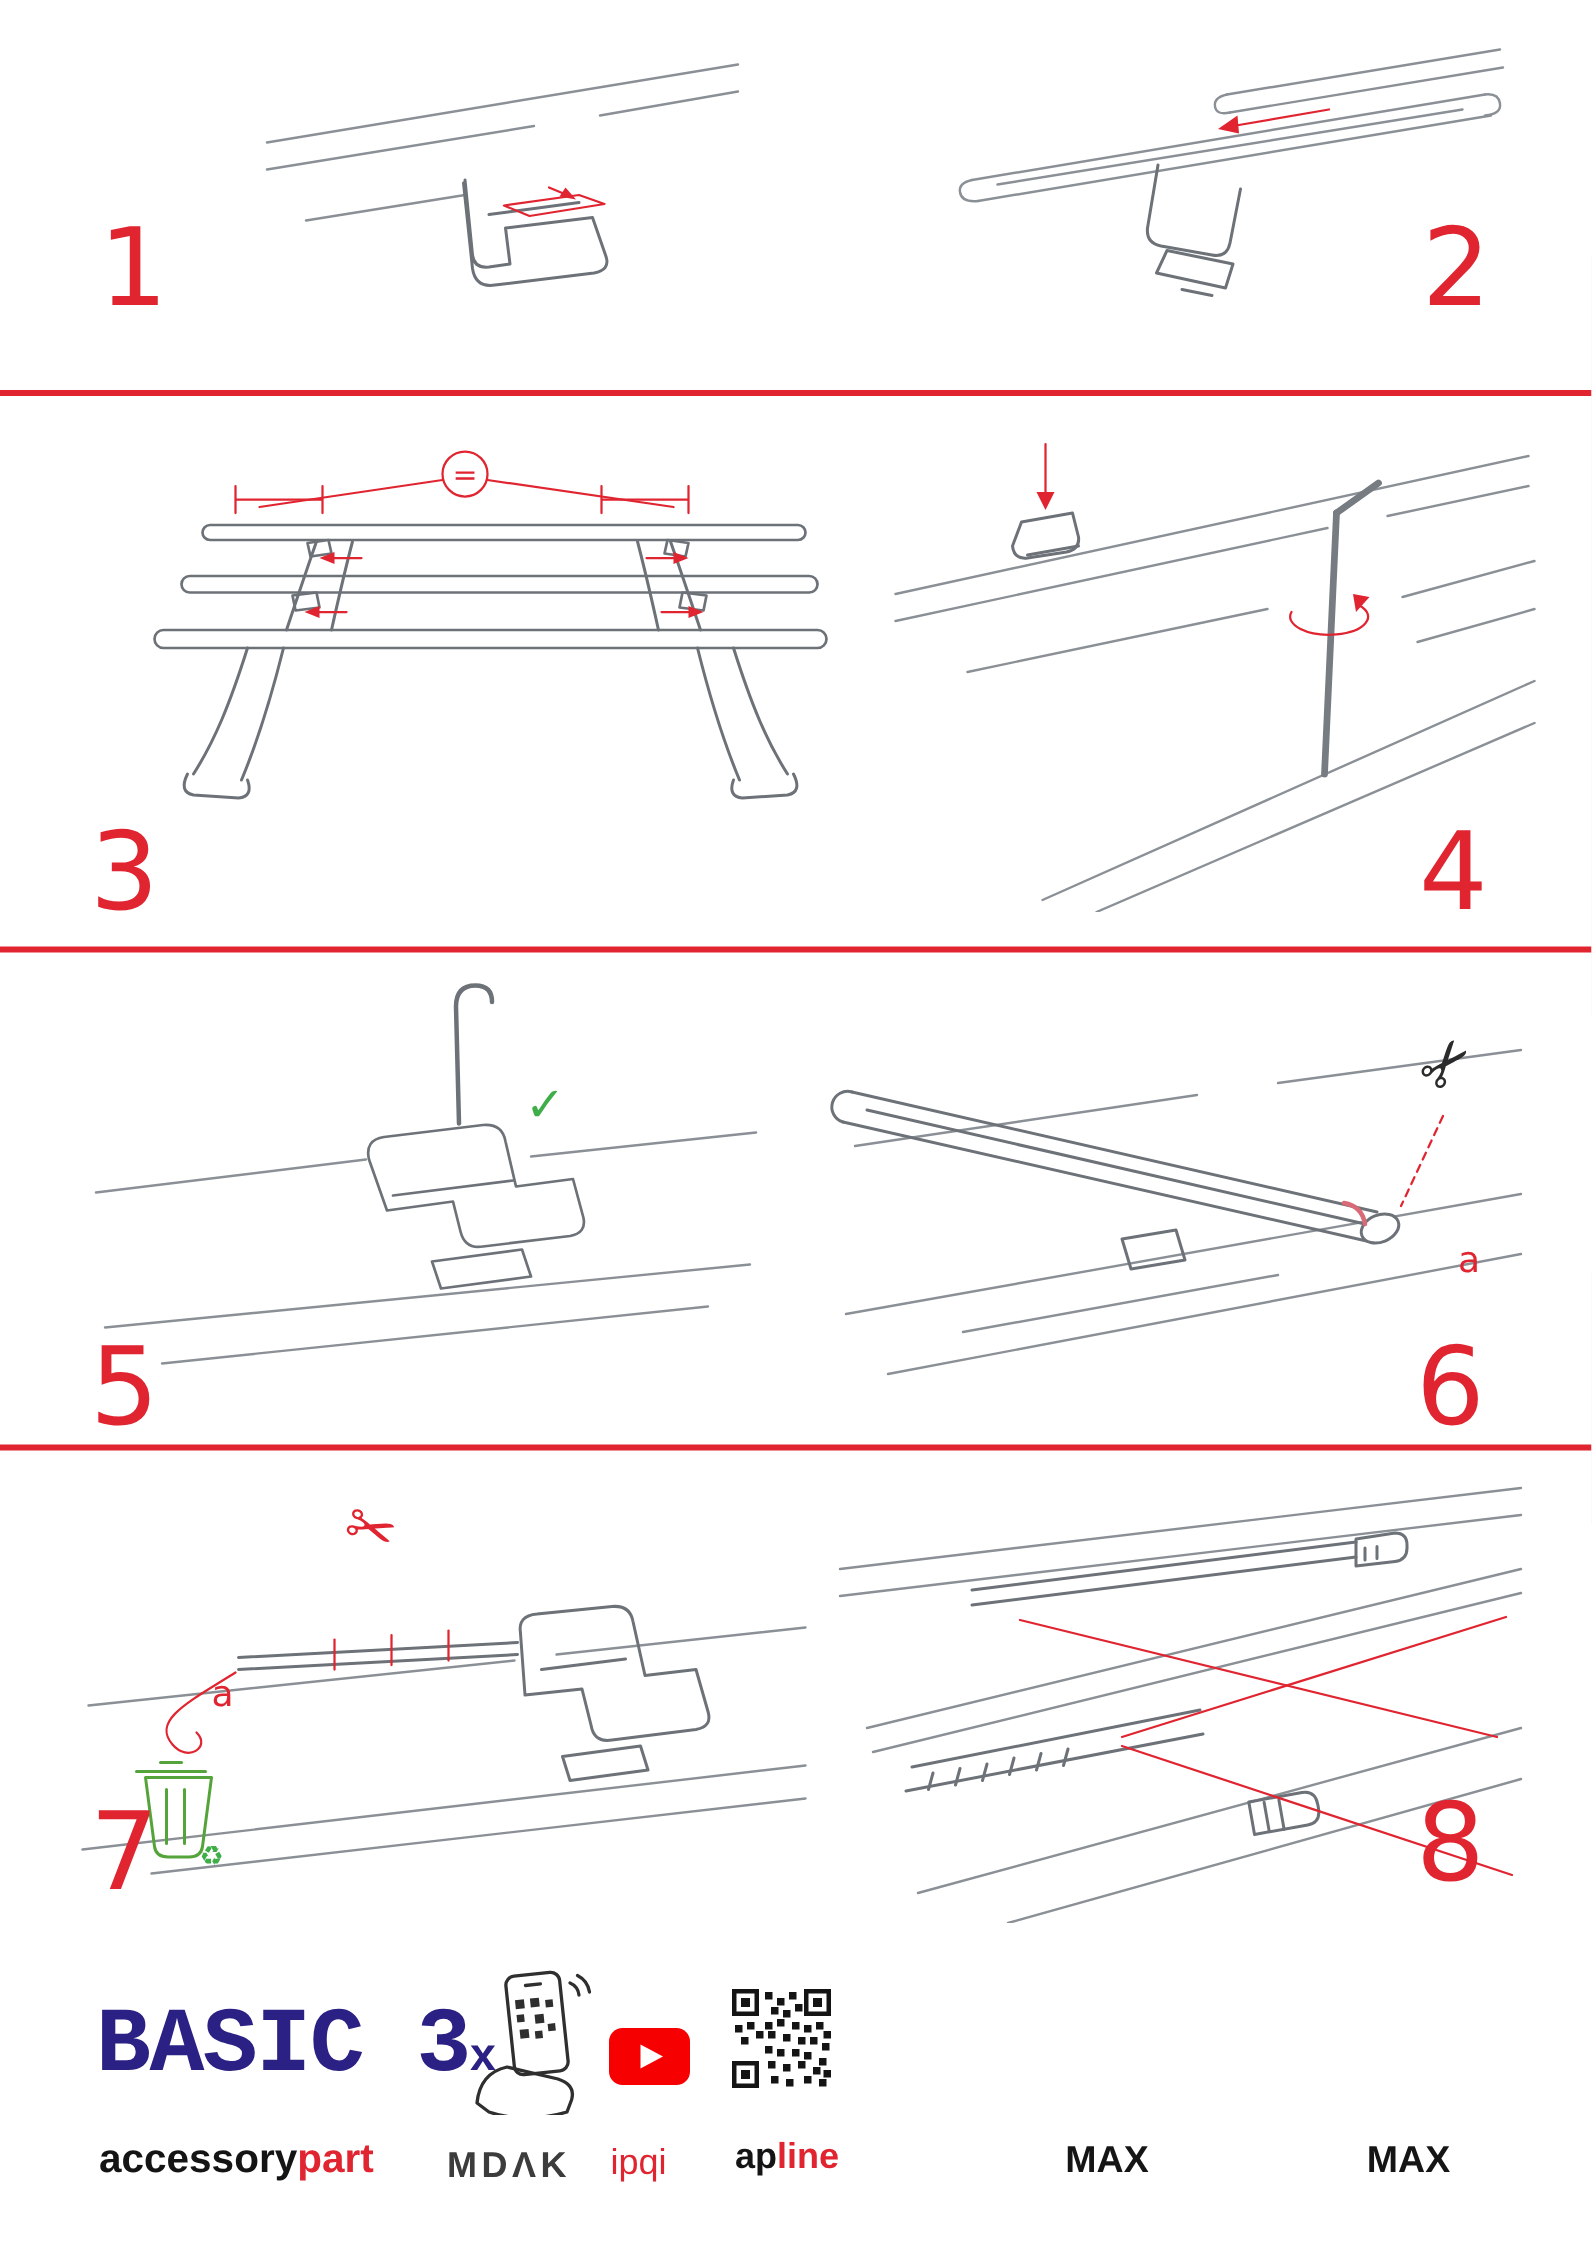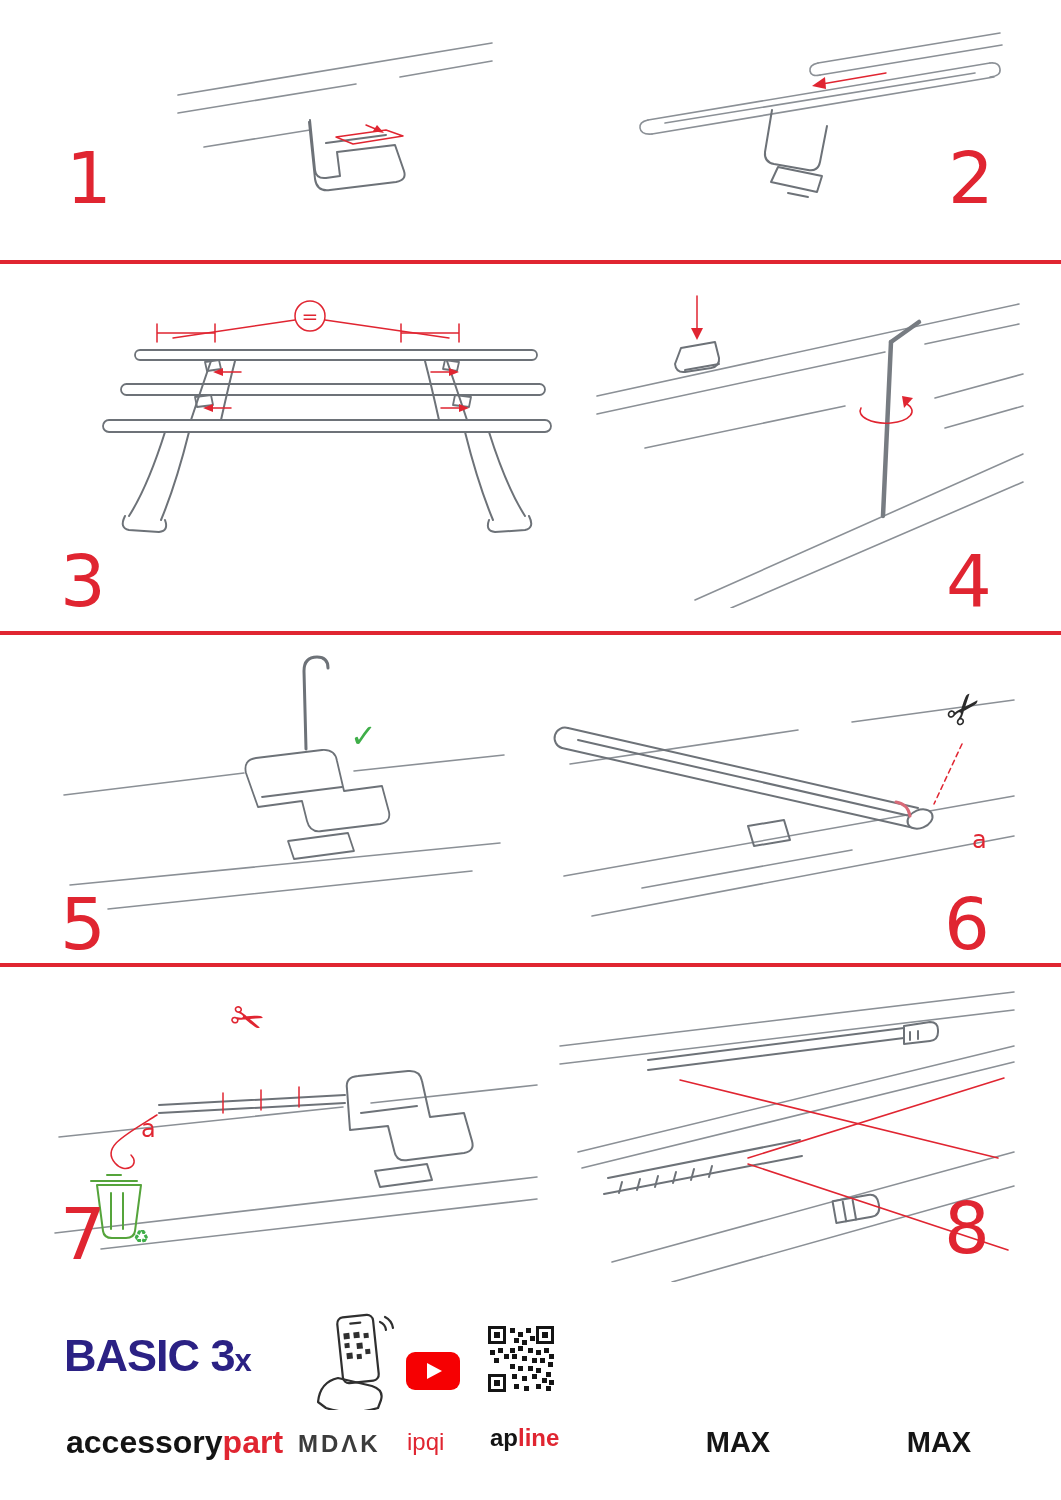--- a/index.html
+++ b/index.html
@@ -20,30 +20,30 @@
   .red{ stroke:var(--accent); fill:none; stroke-width:1.5; stroke-linecap:round; stroke-linejoin:round; }
   .redfill{ fill:var(--accent); stroke:none; }
   .green{ stroke:#55a43b; fill:none; stroke-width:2; stroke-linecap:round; stroke-linejoin:round; }
   svg text{ font-family:"DejaVu Sans", sans-serif; }
   .t-red{ fill:var(--accent); }
   .t-green{ fill:#3fae49; }
   .t-orange{ fill:#ef9d20; }
 
   
   .logo{ position:absolute; left:64px; top:1330px; color:#2b2184; font-weight:bold; white-space:nowrap; }
-  .logo .main{ font-size:45px; letter-spacing:-1px; }
+  .logo .main{ font-size:61px; letter-spacing:-1px;font-family:Liberation Mono, monospace; }
   .logo .sub{ font-size:31px; }
-  .brandline{ position:absolute; left:66px; top:1424px; font-size:32px; font-weight:bold; color:#141414; white-space:nowrap; }
+  .brandline{ position:absolute; left:66px; top:1424px; font-size:27px; font-weight:bold; color:#141414; white-space:nowrap; }
   .brandline .red-t{ color:var(--accent); }
   .partner-label{ position:absolute; font-size:24px; white-space:nowrap; }
   .lbl-mdak{ left:298px; top:1430px; color:#3c3c3c; letter-spacing:3px; font-weight:600; }
   .lbl-ipqi{ left:407px; top:1428px; color:var(--accent); }
   .lbl-apline{ left:490px; top:1424px; font-weight:bold; color:#141414; }
   .lbl-apline .red-t{ color:var(--accent); }
-  .max-label{ position:absolute; font-size:29px; font-weight:bold; color:#151515; text-align:center; }
+  .max-label{ position:absolute; font-size:25px; font-weight:bold; color:#151515; text-align:center; }
 </style>
 </head>
 <body>
 
 <div class="sheet">
 
   <figure class="ill" style="left:160px;top:25px;width:340px;height:215px">
     <svg viewBox="0 0 340 215">
       <g class="gray">
         <path d="M18,70 L332,18"></path>

